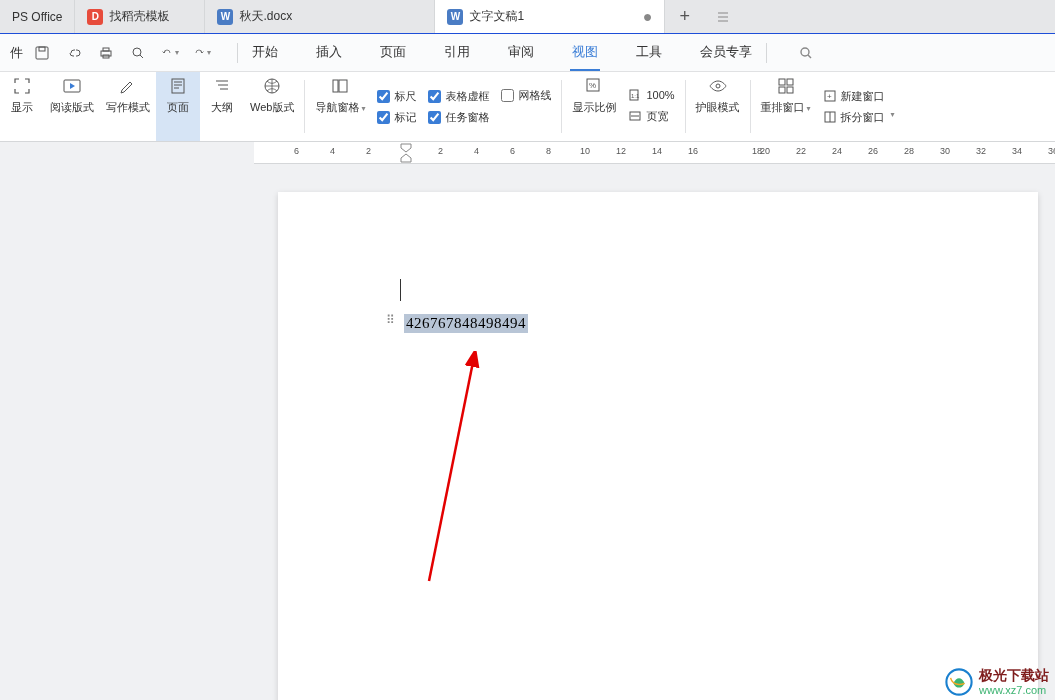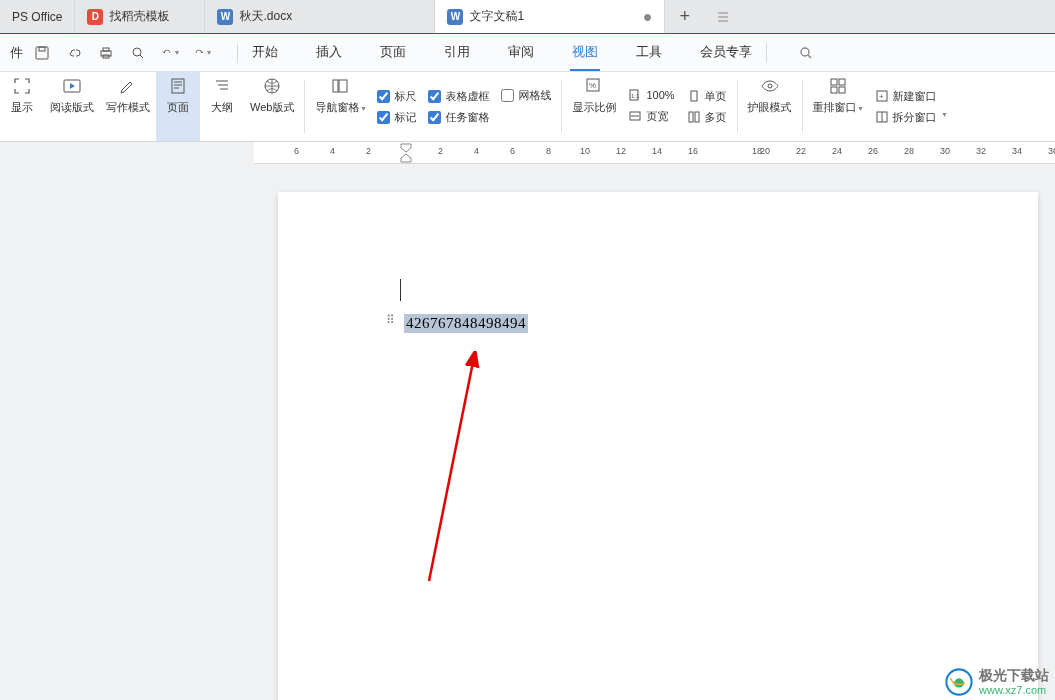--- a/index.html
+++ b/index.html
@@ -55,21 +55,21 @@
 .selected-text { position: absolute; left: 404px; top: 150px; background: #b8c5d6; padding: 1px 2px; font-size: 15px; color: #000; font-family: "Times New Roman", serif; letter-spacing: 0.5px; }
 .drag-handle { position: absolute; left: 386px; top: 154px; color: #888; font-size: 12px; letter-spacing: -2px; line-height: 5px; }
 
 
 .arrow-annot { position: absolute; left: 394px; top: 187px; pointer-events: none; }
 
 
 .watermark { position: absolute; right: 6px; bottom: 4px; display: flex; align-items: center; gap: 6px; }
 .watermark-logo { width: 28px; height: 28px; }
 .watermark-text { display: flex; flex-direction: column; line-height: 1.1; }
-.watermark-cn { font-size: 14px; color: #737373; font-weight: bold; }
+.watermark-cn { font-size: 14px; color: #7f1d1d; font-weight: bold; }
 .watermark-url { font-size: 11px; color: #3cb371; }
 
 
 svg { display: block; }
 </style>
 </head>
 <body>
 
 <div class="tab-bar">
   <div class="tab">
@@ -264,35 +264,20 @@
           <text x="3" y="9" font-size="6" fill="#555">1:1</text>
         </svg>
         <span>100%</span>
       </div>
     <div class="ribbon-small">
         <svg width="14" height="14" viewBox="0 0 14 14">
           <rect x="2" y="3" width="10" height="8" fill="none" stroke="#555"></rect>
           <path d="M3 7h8" stroke="#555"></path>
         </svg>
         <span>页宽</span>
-      </div>
-  </div>
-  <div class="ribbon-col">
-    <div class="ribbon-small">
-        <svg width="14" height="14" viewBox="0 0 14 14">
-          <rect x="4" y="2" width="6" height="10" fill="none" stroke="#555"></rect>
-        </svg>
-        <span>单页</span>
-      </div>
-    <div class="ribbon-small">
-        <svg width="14" height="14" viewBox="0 0 14 14">
-          <rect x="2" y="2" width="4" height="10" fill="none" stroke="#555"></rect>
-          <rect x="8" y="2" width="4" height="10" fill="none" stroke="#555"></rect>
-        </svg>
-        <span>多页</span>
       </div>
   </div>
   <div class="ribbon-sep"></div>
   <div class="ribbon-btn">
     <span class="ribbon-icon">
         <svg width="20" height="20" viewBox="0 0 20 20">
           <path d="M2 10s3-5 8-5 8 5 8 5-3 5-8 5-8-5-8-5z" fill="none" stroke="#555"></path>
           <circle cx="10" cy="10" r="2" fill="none" stroke="#555"></circle>
         </svg>
       </span>

